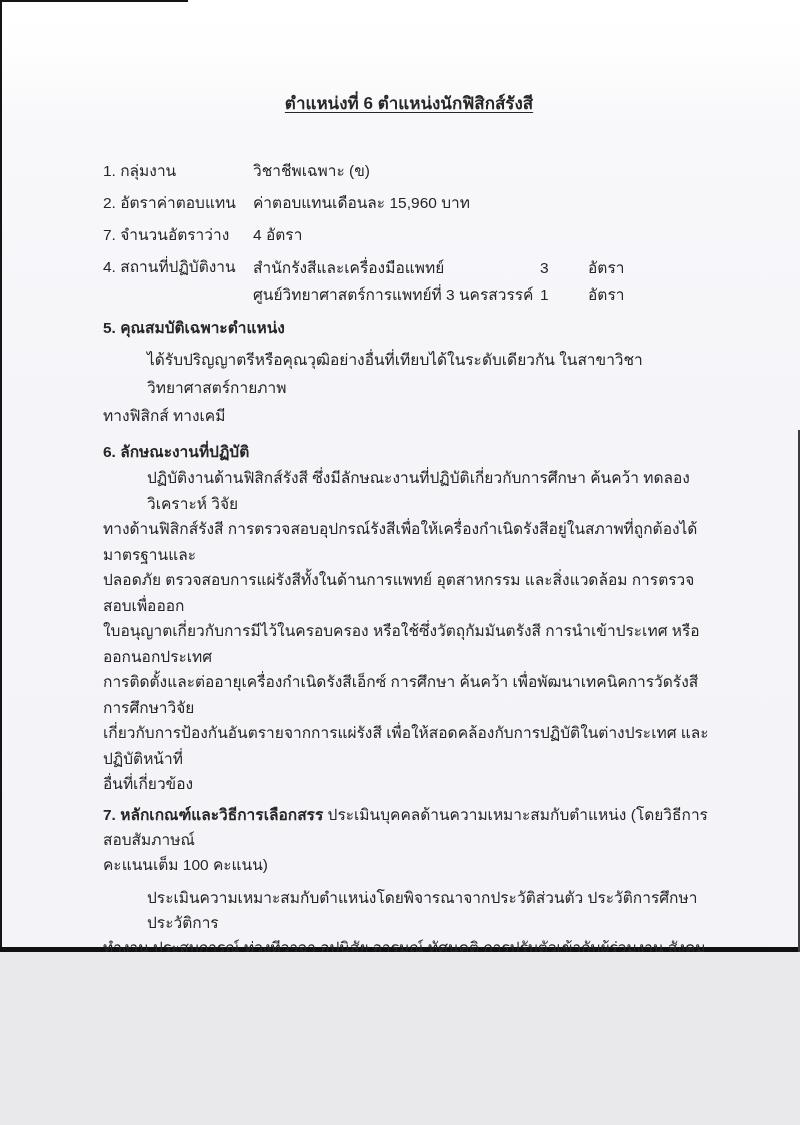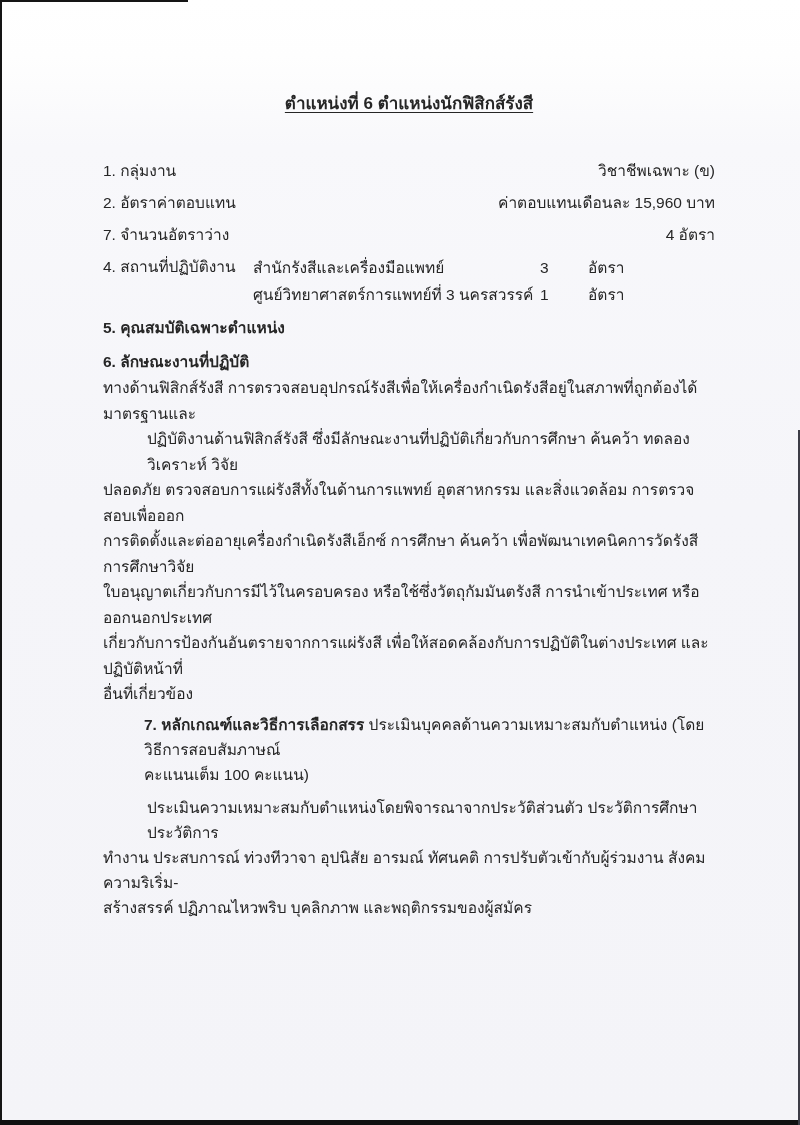--- a/index.html
+++ b/index.html
@@ -1,18 +1,18 @@
 <!DOCTYPE html>
 <html lang="th"><head>
 <meta charset="utf-8">
 <style>
   html,body{margin:0;padding:0;background:#e9e9ec;}
   .paper{
     position:relative;
-    width:800px;height:1125px;
+    width:800px;height:952px;
     margin:0 auto;
     overflow:hidden;
     background:linear-gradient(180deg,#ffffff 0%,#fefefe 5%,#f8f8fb 13%,#f5f5f9 45%,#f4f4f8 100%);
     font-family:"Liberation Sans","DejaVu Sans",sans-serif;
     color:#262626;
   }
   .edge{position:absolute;background:#151515;}
   .edge-left{left:0;top:0;width:2px;height:1125px;}
   .edge-top{left:0;top:0;width:188px;height:2px;}
   .edge-bottom{left:0;bottom:0;width:800px;height:5px;background:#101010;}
@@ -22,35 +22,35 @@
 
   .title{
     font-size:17px;font-weight:700;text-align:center;
     text-decoration:underline;text-underline-offset:3px;
     margin:0 0 42px 0;line-height:24px;
   }
 
   .fields{font-size:15.5px;margin-bottom:4px;}
   .frow{display:grid;grid-template-columns:150px 1fr;line-height:25px;margin-bottom:7px;}
   .flabel{font-weight:400;}
-  .fvalue{font-weight:400;text-align:right;}
+  .fvalue{font-weight:400;}
   .loc-col{display:block;}
   .loc-row{display:grid;grid-template-columns:287px 48px 1fr;line-height:27px;}
   .loc-name{font-weight:400;}
   .loc-count{text-align:left;}
   .loc-unit{}
 
   .sec{font-size:15.5px;font-weight:700;margin:2px 0 6px 0;line-height:25px;}
   .sec6{margin-top:9px;margin-bottom:1px;}
   .para{font-size:15.5px;margin:0;}
   .para .line{display:block;line-height:25.5px;}
   .para5 .line{line-height:28px;}
   .indent{padding-left:44px;}
 
-  .sec7{font-size:15.5px;line-height:25px;margin-top:5px;margin-left:41px;}
+  .sec7{font-size:15.5px;line-height:25px;margin-top:5px;}
   .sec7 .bold{font-weight:700;}
   .para7{margin-top:8px;}
   .para7 .line{line-height:25px;}
 </style>
 </head>
 <body>
 
 <div class="paper">
   <div class="edge edge-left"></div>
   <div class="edge edge-top"></div>
@@ -85,28 +85,32 @@
           <div class="loc-row">
             <span class="loc-name">ศูนย์วิทยาศาสตร์การแพทย์ที่ 3 นครสวรรค์</span>
             <span class="loc-count">1</span>
             <span class="loc-unit">อัตรา</span>
           </div>
         </div>
       </div>
     </div>
 
     <h2 class="sec">5. คุณสมบัติเฉพาะตำแหน่ง</h2>
+    <p class="para para5">
+      <span class="line indent">ได้รับปริญญาตรีหรือคุณวุฒิอย่างอื่นที่เทียบได้ในระดับเดียวกัน ในสาขาวิชาวิทยาศาสตร์กายภาพ</span>
+      <span class="line">ทางฟิสิกส์ ทางเคมี</span>
+    </p>
 
     <h2 class="sec sec6">6. ลักษณะงานที่ปฏิบัติ</h2>
     <p class="para">
+      <span class="line indent">ปฏิบัติงานด้านฟิสิกส์รังสี ซึ่งมีลักษณะงานที่ปฏิบัติเกี่ยวกับการศึกษา ค้นคว้า ทดลองวิเคราะห์ วิจัย</span>
       <span class="line">ทางด้านฟิสิกส์รังสี การตรวจสอบอุปกรณ์รังสีเพื่อให้เครื่องกำเนิดรังสีอยู่ในสภาพที่ถูกต้องได้มาตรฐานและ</span>
-      <span class="line indent">ปฏิบัติงานด้านฟิสิกส์รังสี ซึ่งมีลักษณะงานที่ปฏิบัติเกี่ยวกับการศึกษา ค้นคว้า ทดลองวิเคราะห์ วิจัย</span>
       <span class="line">ปลอดภัย ตรวจสอบการแผ่รังสีทั้งในด้านการแพทย์ อุตสาหกรรม และสิ่งแวดล้อม การตรวจสอบเพื่อออก</span>
+      <span class="line">ใบอนุญาตเกี่ยวกับการมีไว้ในครอบครอง หรือใช้ซึ่งวัตถุกัมมันตรังสี การนำเข้าประเทศ หรือออกนอกประเทศ</span>
       <span class="line">การติดตั้งและต่ออายุเครื่องกำเนิดรังสีเอ็กซ์ การศึกษา ค้นคว้า เพื่อพัฒนาเทคนิคการวัดรังสี การศึกษาวิจัย</span>
-      <span class="line">ใบอนุญาตเกี่ยวกับการมีไว้ในครอบครอง หรือใช้ซึ่งวัตถุกัมมันตรังสี การนำเข้าประเทศ หรือออกนอกประเทศ</span>
       <span class="line">เกี่ยวกับการป้องกันอันตรายจากการแผ่รังสี เพื่อให้สอดคล้องกับการปฏิบัติในต่างประเทศ และปฏิบัติหน้าที่</span>
       <span class="line">อื่นที่เกี่ยวข้อง</span>
     </p>
 
     <div class="sec7">
       <span class="bold">7. หลักเกณฑ์และวิธีการเลือกสรร</span><span> ประเมินบุคคลด้านความเหมาะสมกับตำแหน่ง (โดยวิธีการสอบสัมภาษณ์</span>
       <div>คะแนนเต็ม 100 คะแนน)</div>
     </div>
     <p class="para para7">
       <span class="line indent">ประเมินความเหมาะสมกับตำแหน่งโดยพิจารณาจากประวัติส่วนตัว ประวัติการศึกษา ประวัติการ</span>

